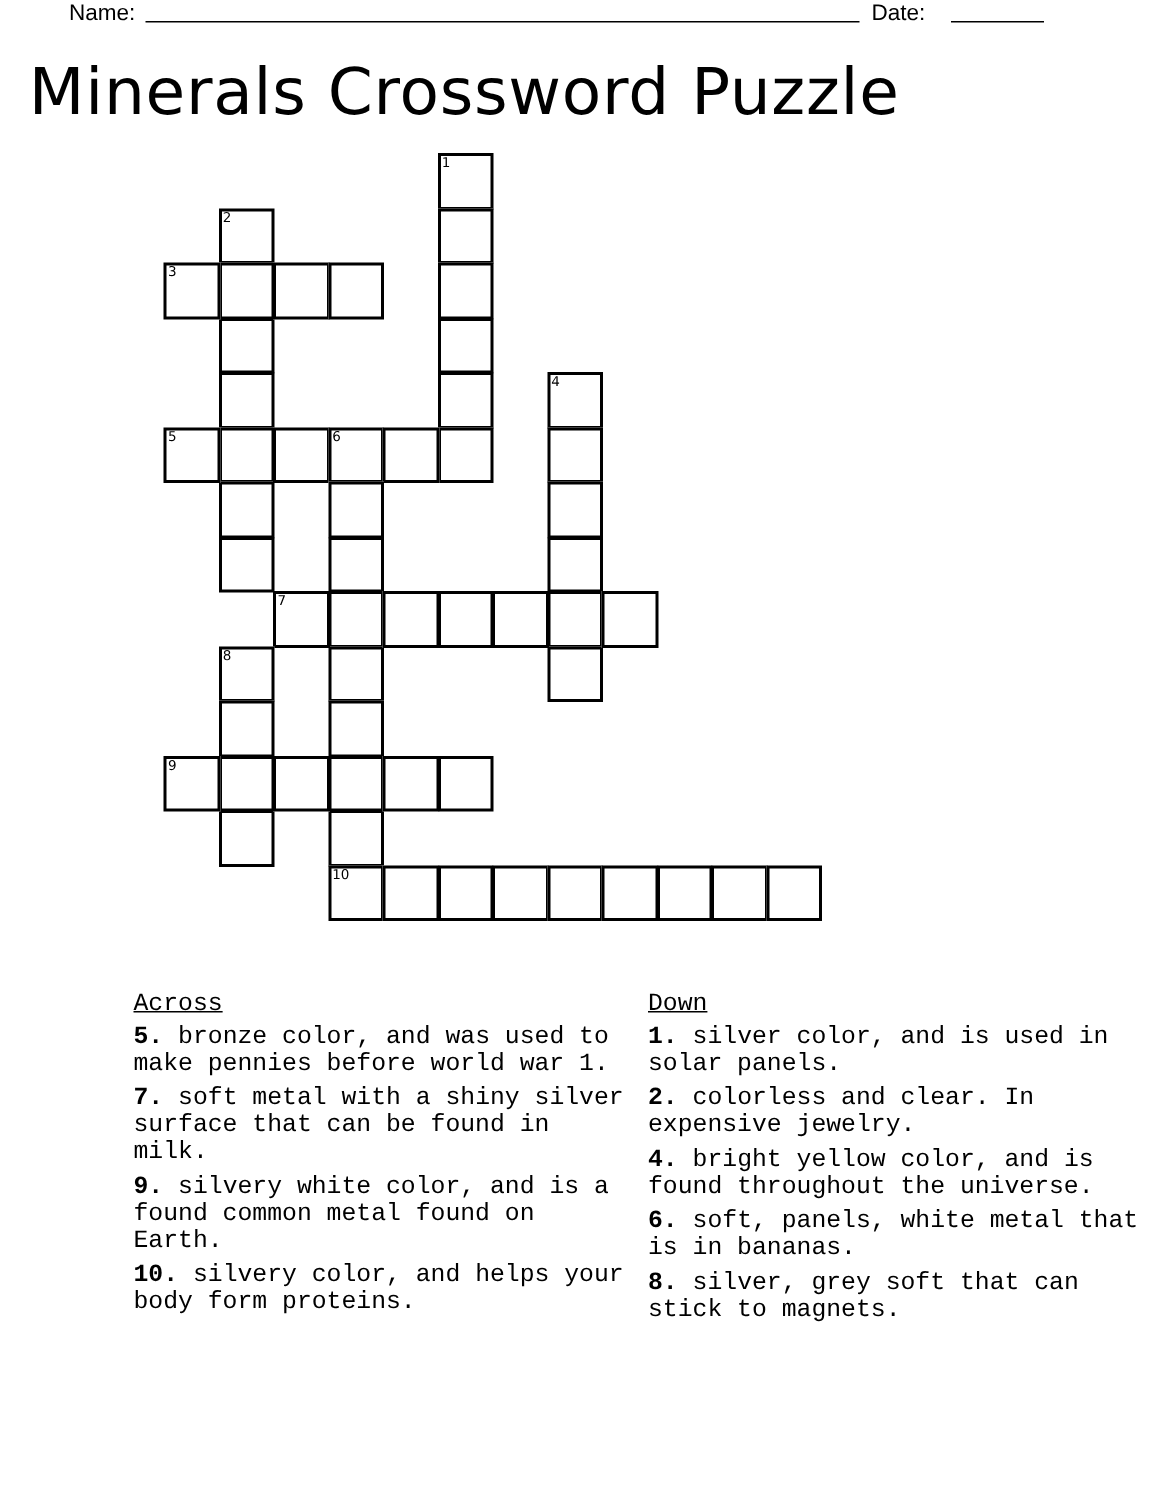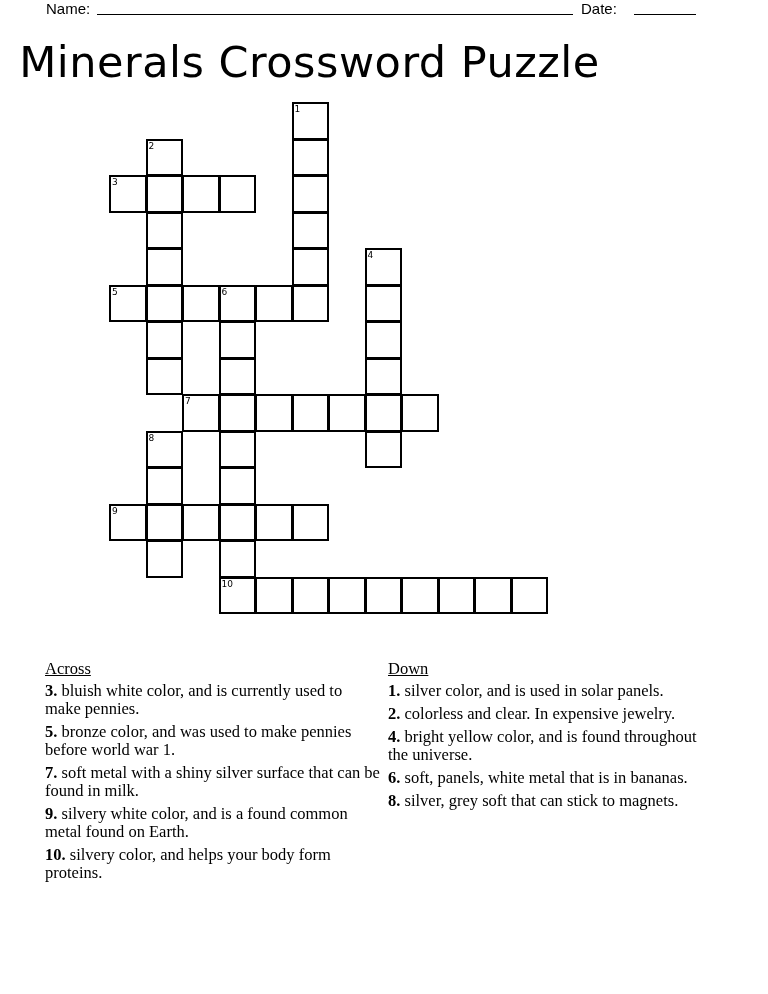--- a/index.html
+++ b/index.html
@@ -6,21 +6,21 @@
   body{width:768px;height:994px;position:relative;overflow:hidden;font-family:"DejaVu Sans",sans-serif;color:#000;}
   .header-line{position:absolute;top:0;left:0;width:708px;height:20px;font-family:"Liberation Sans",sans-serif;font-size:15px;}
   .name-label{position:absolute;left:46px;top:0px;}
   .name-line{position:absolute;left:97px;top:14px;width:476px;border-bottom:1px solid #000;}
   .date-label{position:absolute;left:560px;top:0px;margin-left:21px;}
   .date-line{position:absolute;left:634px;top:14px;width:62px;border-bottom:1px solid #000;}
   .title{position:absolute;left:0;top:30px;width:619px;text-align:center;font-family:"DejaVu Sans",sans-serif;font-size:43px;letter-spacing:0.5px;line-height:64px;}
   .grid{position:absolute;left:0;top:0;width:768px;height:640px;}
   .cell{position:absolute;width:36.5px;height:36.5px;box-sizing:border-box;border:2px solid #000;background:#fff;margin-left:-1px;margin-top:-1px;}
   .cell .num{position:absolute;left:1px;top:0px;font-size:9px;font-family:"DejaVu Sans",sans-serif;line-height:11px;}
-  .clues{position:absolute;top:660px;font-family:Liberation Serif, serif;font-size:16.5px;line-height:18px;}
+  .clues{position:absolute;top:660px;font-family:Liberation Mono, monospace;font-size:16.5px;line-height:18px;margin-left:44px;}
   .clues.across{left:45px;width:335px;}
   .clues.down{left:388px;width:330px;}
   .clue-head{text-decoration:underline;margin-bottom:4px;display:block;}
   .clue{margin-bottom:5px;}
   .clue b{font-weight:bold;}
 </style>
 </head>
 <body>
 
 <div class="header-line">
@@ -105,21 +105,20 @@
     <div class="cell" style="left: 329px; top: 577.5px; width: 37.5px; height: 37.5px;"></div>
     <div class="cell" style="left: 365.5px; top: 577.5px; width: 37.5px; height: 37.5px;"></div>
     <div class="cell" style="left: 402px; top: 577.5px; width: 37.5px; height: 37.5px;"></div>
     <div class="cell" style="left: 438.5px; top: 577.5px; width: 37.5px; height: 37.5px;"></div>
     <div class="cell" style="left: 475px; top: 577.5px; width: 37.5px; height: 37.5px;"></div>
     <div class="cell" style="left: 511.5px; top: 577.5px; width: 37.5px; height: 37.5px;"></div>
   </div>
 
 <div class="clues across" id="across">
   <span class="clue-head">Across</span>
-  <div class="clue"><b>3.</b> <span>bluish white color, and is currently used to make pennies.</span></div>
   <div class="clue"><b>5.</b> <span>bronze color, and was used to make pennies before world war 1.</span></div>
   <div class="clue"><b>7.</b> <span>soft metal with a shiny silver surface that can be found in milk.</span></div>
   <div class="clue"><b>9.</b> <span>silvery white color, and is a found common metal found on Earth.</span></div>
   <div class="clue"><b>10.</b> <span>silvery color, and helps your body form proteins.</span></div>
 </div>
 
 <div class="clues down" id="down">
   <span class="clue-head">Down</span>
   <div class="clue"><b>1.</b> <span>silver color, and is used in solar panels.</span></div>
   <div class="clue"><b>2.</b> <span>colorless and clear. In expensive jewelry.</span></div>

